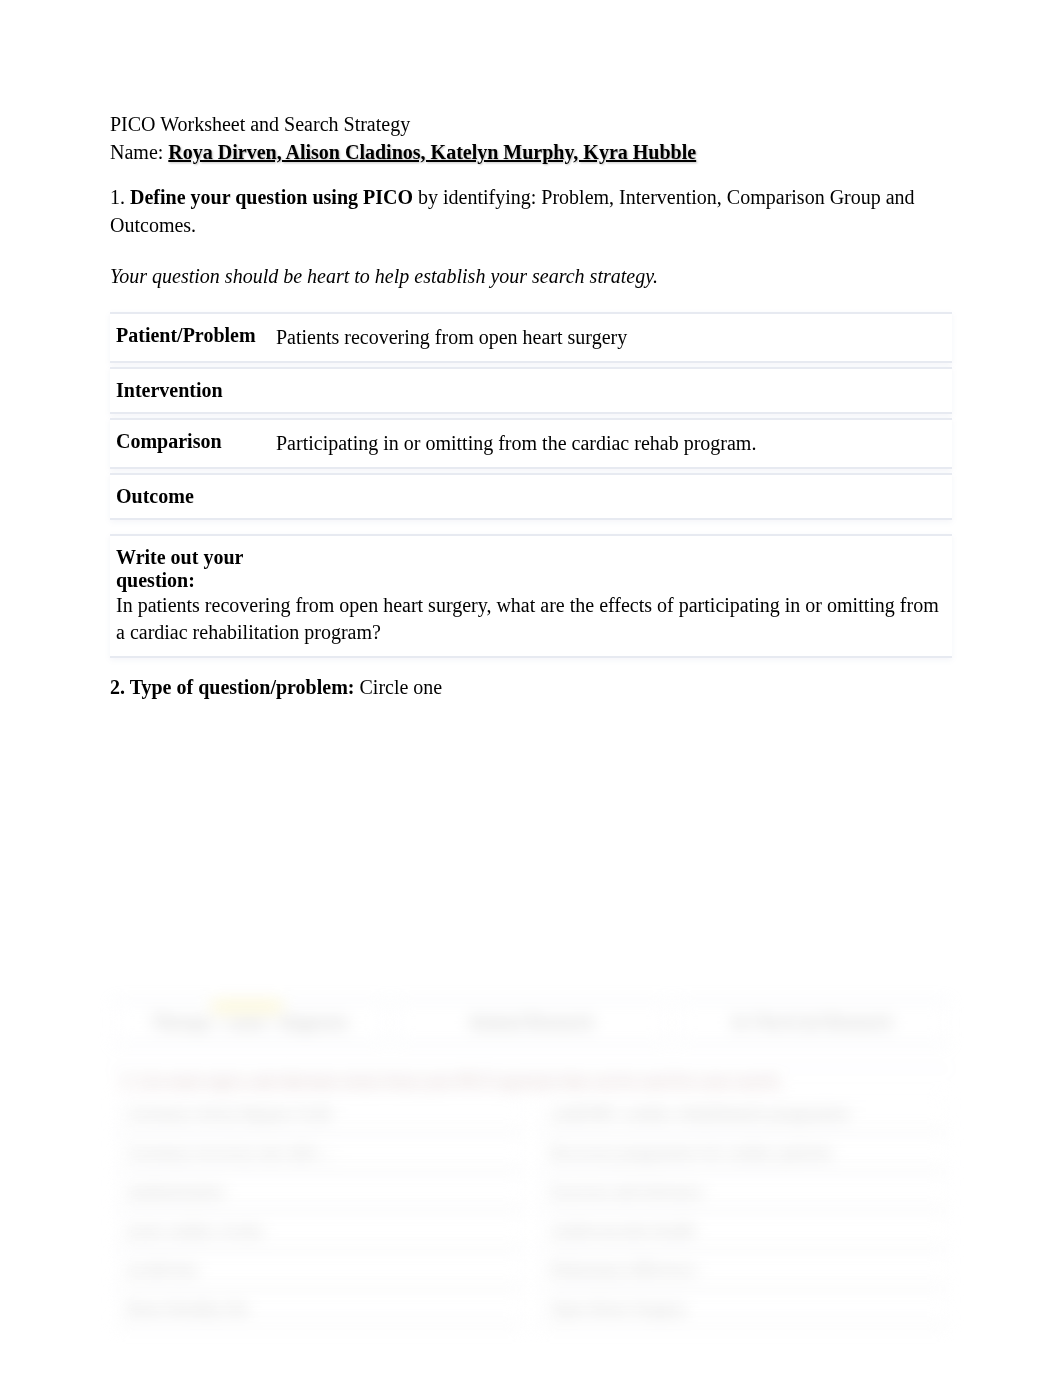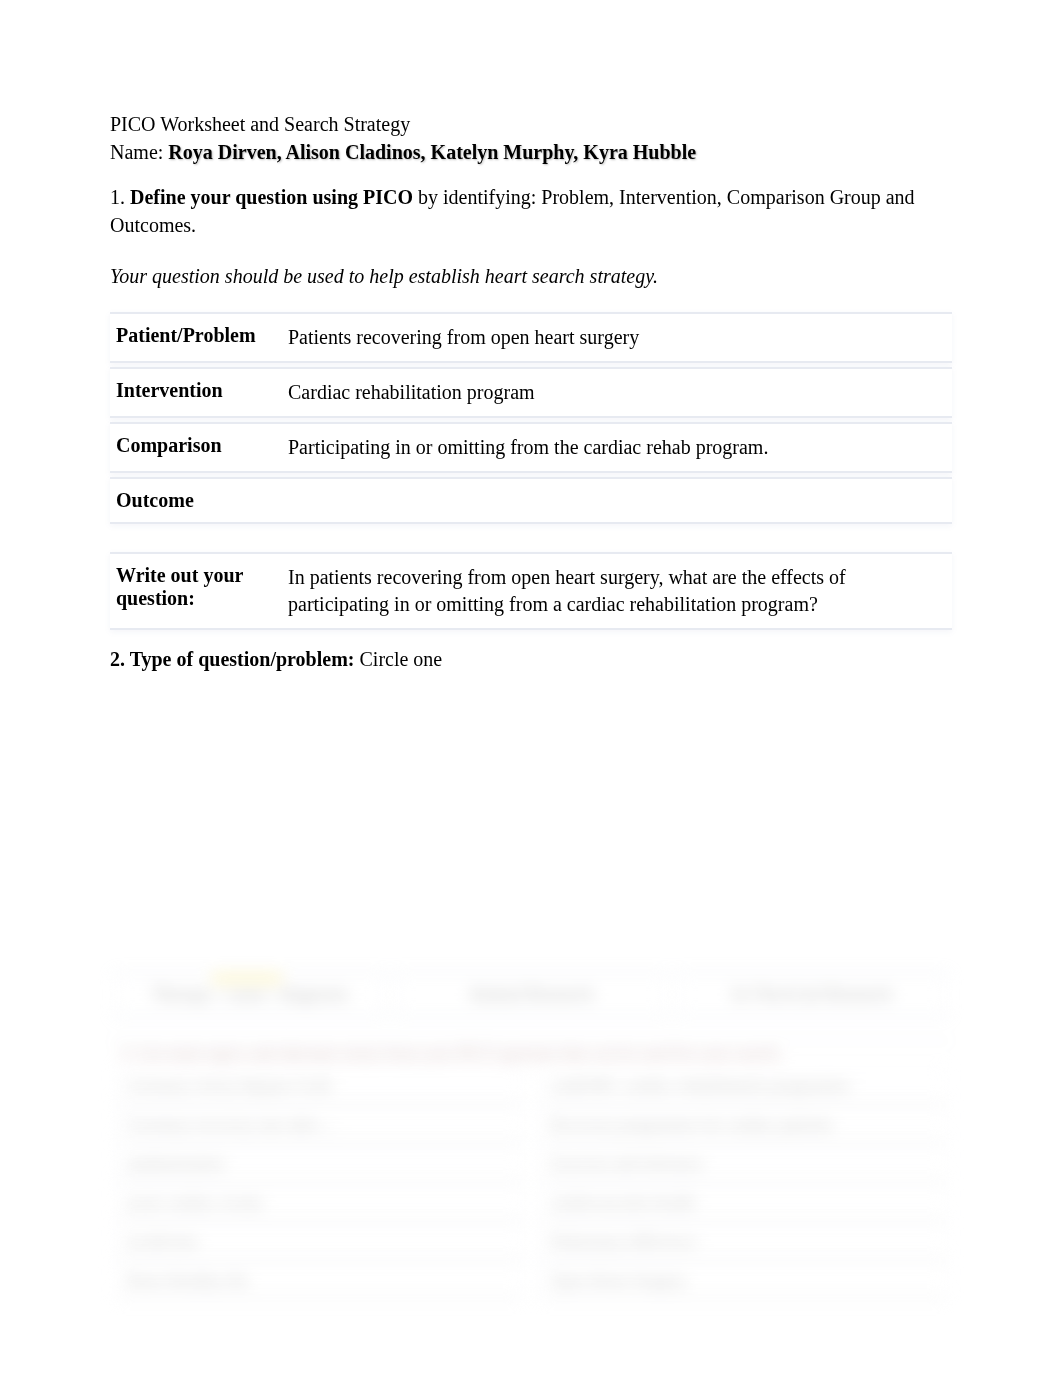--- a/index.html
+++ b/index.html
@@ -15,20 +15,21 @@
     font-size: 20px;
     color: #000000;
     padding: 110px 110px 0 110px;
   }
   .header-line {
     line-height: 1.4;
   }
   .names-shadow {
     font-weight: bold;
     text-shadow: 1px 1px 2px rgba(0,0,0,0.25);
+    text-decoration: underline;
   }
   .section-1 {
     margin-top: 17px;
     line-height: 1.4;
   }
   .italic-line {
     font-style: italic;
     margin-top: 26px;
   }
   .pico-table {
@@ -37,24 +38,24 @@
   }
   .pico-row {
     display: flex;
     align-items: flex-start;
     background: #ffffff;
     border-top: 2px solid rgba(160,170,200,0.25);
     border-bottom: 2px solid rgba(160,170,200,0.25);
     box-shadow: 0 2px 6px rgba(120,130,180,0.08);
     padding: 10px 6px;
     margin-bottom: 4px;
-    gap: 12px;
   }
   .pico-row.gap-above {
-    margin-top: 28px;
+    margin-top: 14px;
+    flex-direction: column;
   }
   .pico-label {
     width: 160px;
     font-weight: bold;
     flex-shrink: 0;
   }
   .pico-value {
     flex: 1;
     line-height: 1.35;
   }
@@ -126,30 +127,29 @@
 <div class="header-line">
   <span>Name:</span>
   <span class="names-shadow">Roya Dirven, Alison Cladinos, Katelyn Murphy, Kyra Hubble</span>
 </div>
 
 <div class="section-1">
   <span>1.</span>
   <span style="font-weight:bold">Define your question using PICO</span><span> by identifying: Problem, Intervention, Comparison Group and Outcomes.</span>
 </div>
 
-<div class="italic-line">Your question should be used to help establish heart search strategy.</div>
+<div class="italic-line">Your question should be heart to help establish your search strategy.</div>
 
 <div class="pico-table">
   <div class="pico-row">
     <div class="pico-label">Patient/Problem</div>
     <div class="pico-value">Patients recovering from open heart surgery</div>
   </div>
   <div class="pico-row">
     <div class="pico-label">Intervention</div>
-    <div class="pico-value">Cardiac rehabilitation program</div>
   </div>
   <div class="pico-row">
     <div class="pico-label">Comparison</div>
     <div class="pico-value">Participating in or omitting from the cardiac rehab program.</div>
   </div>
   <div class="pico-row">
     <div class="pico-label">Outcome</div>
   </div>
   <div class="pico-row gap-above">
     <div class="pico-label">Write out your question:</div>

